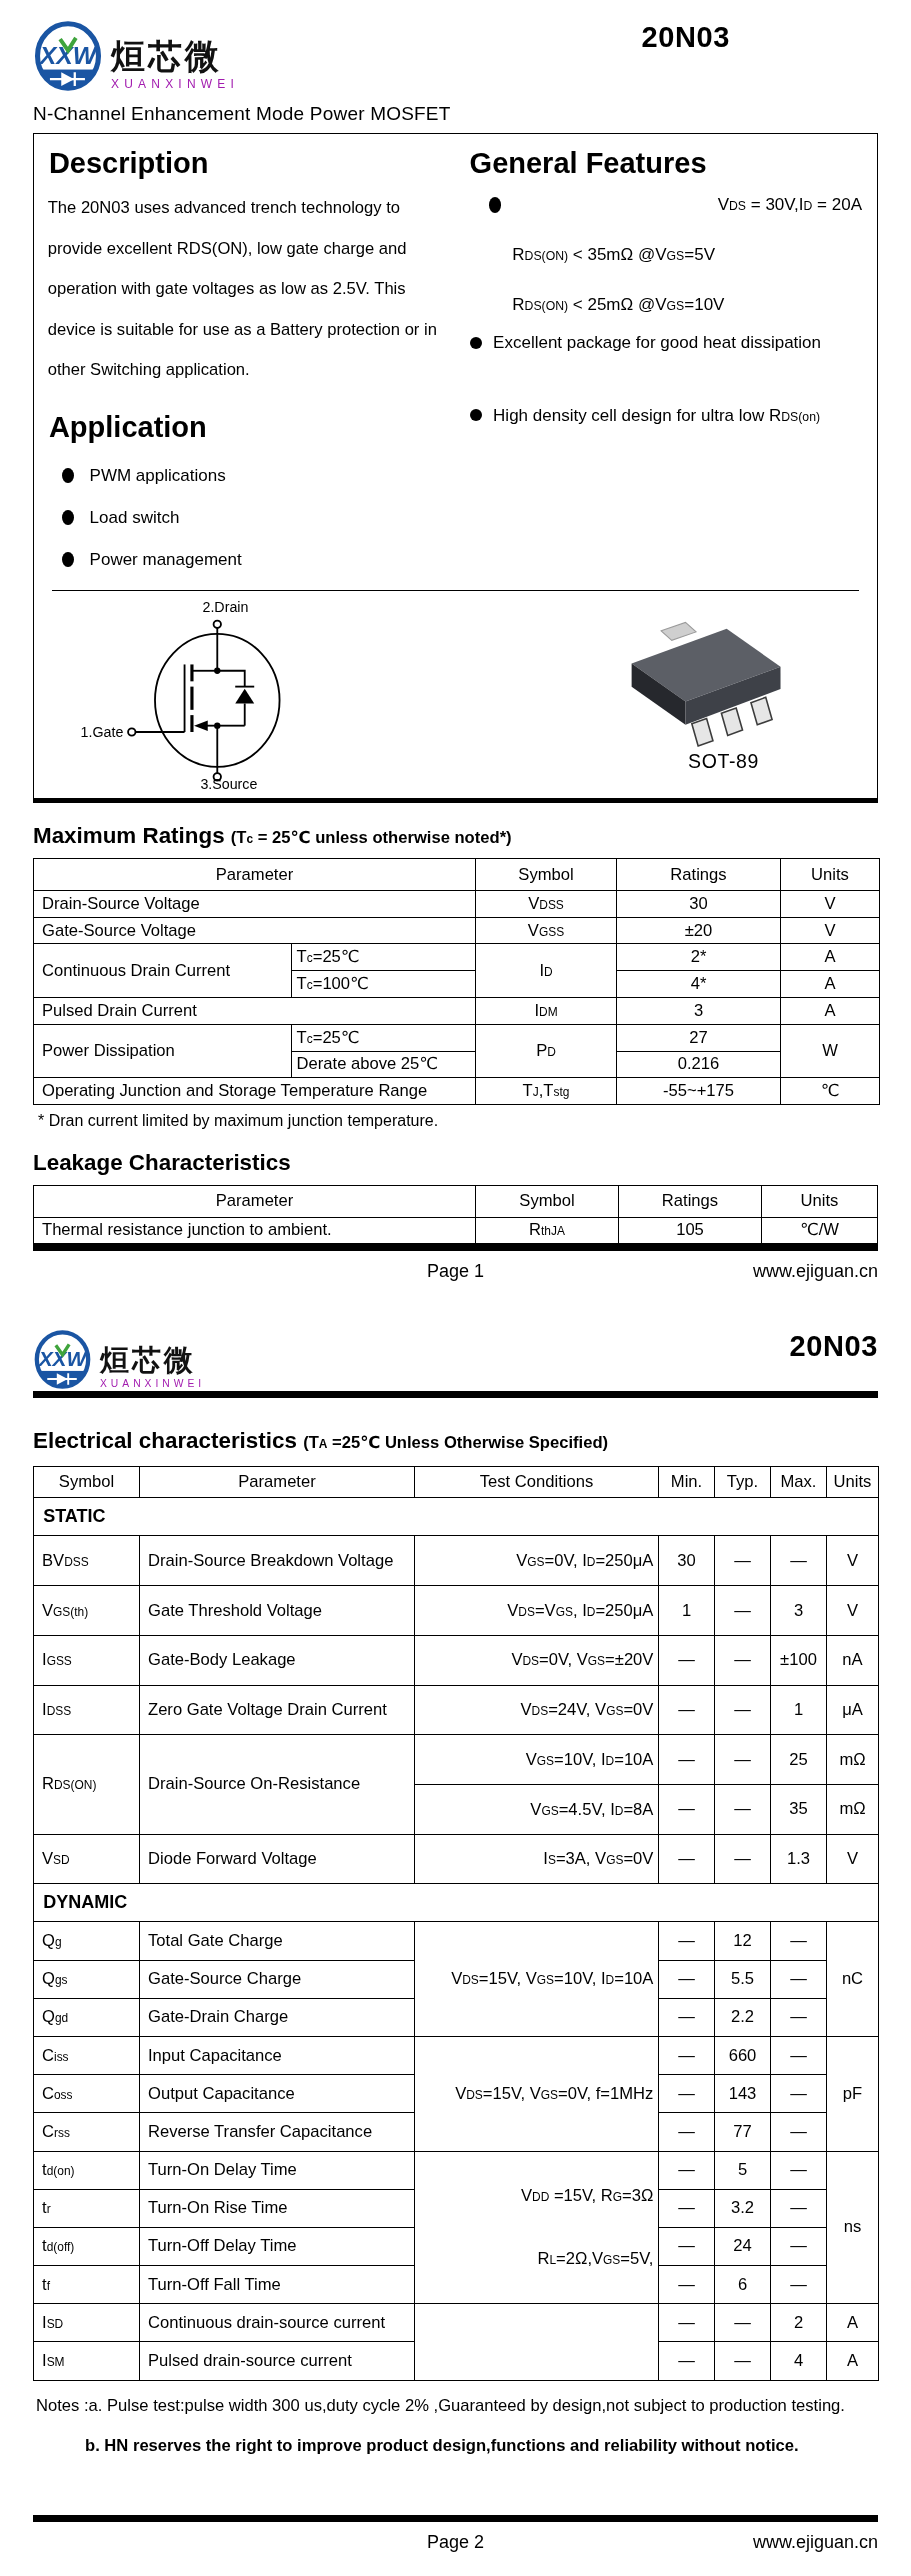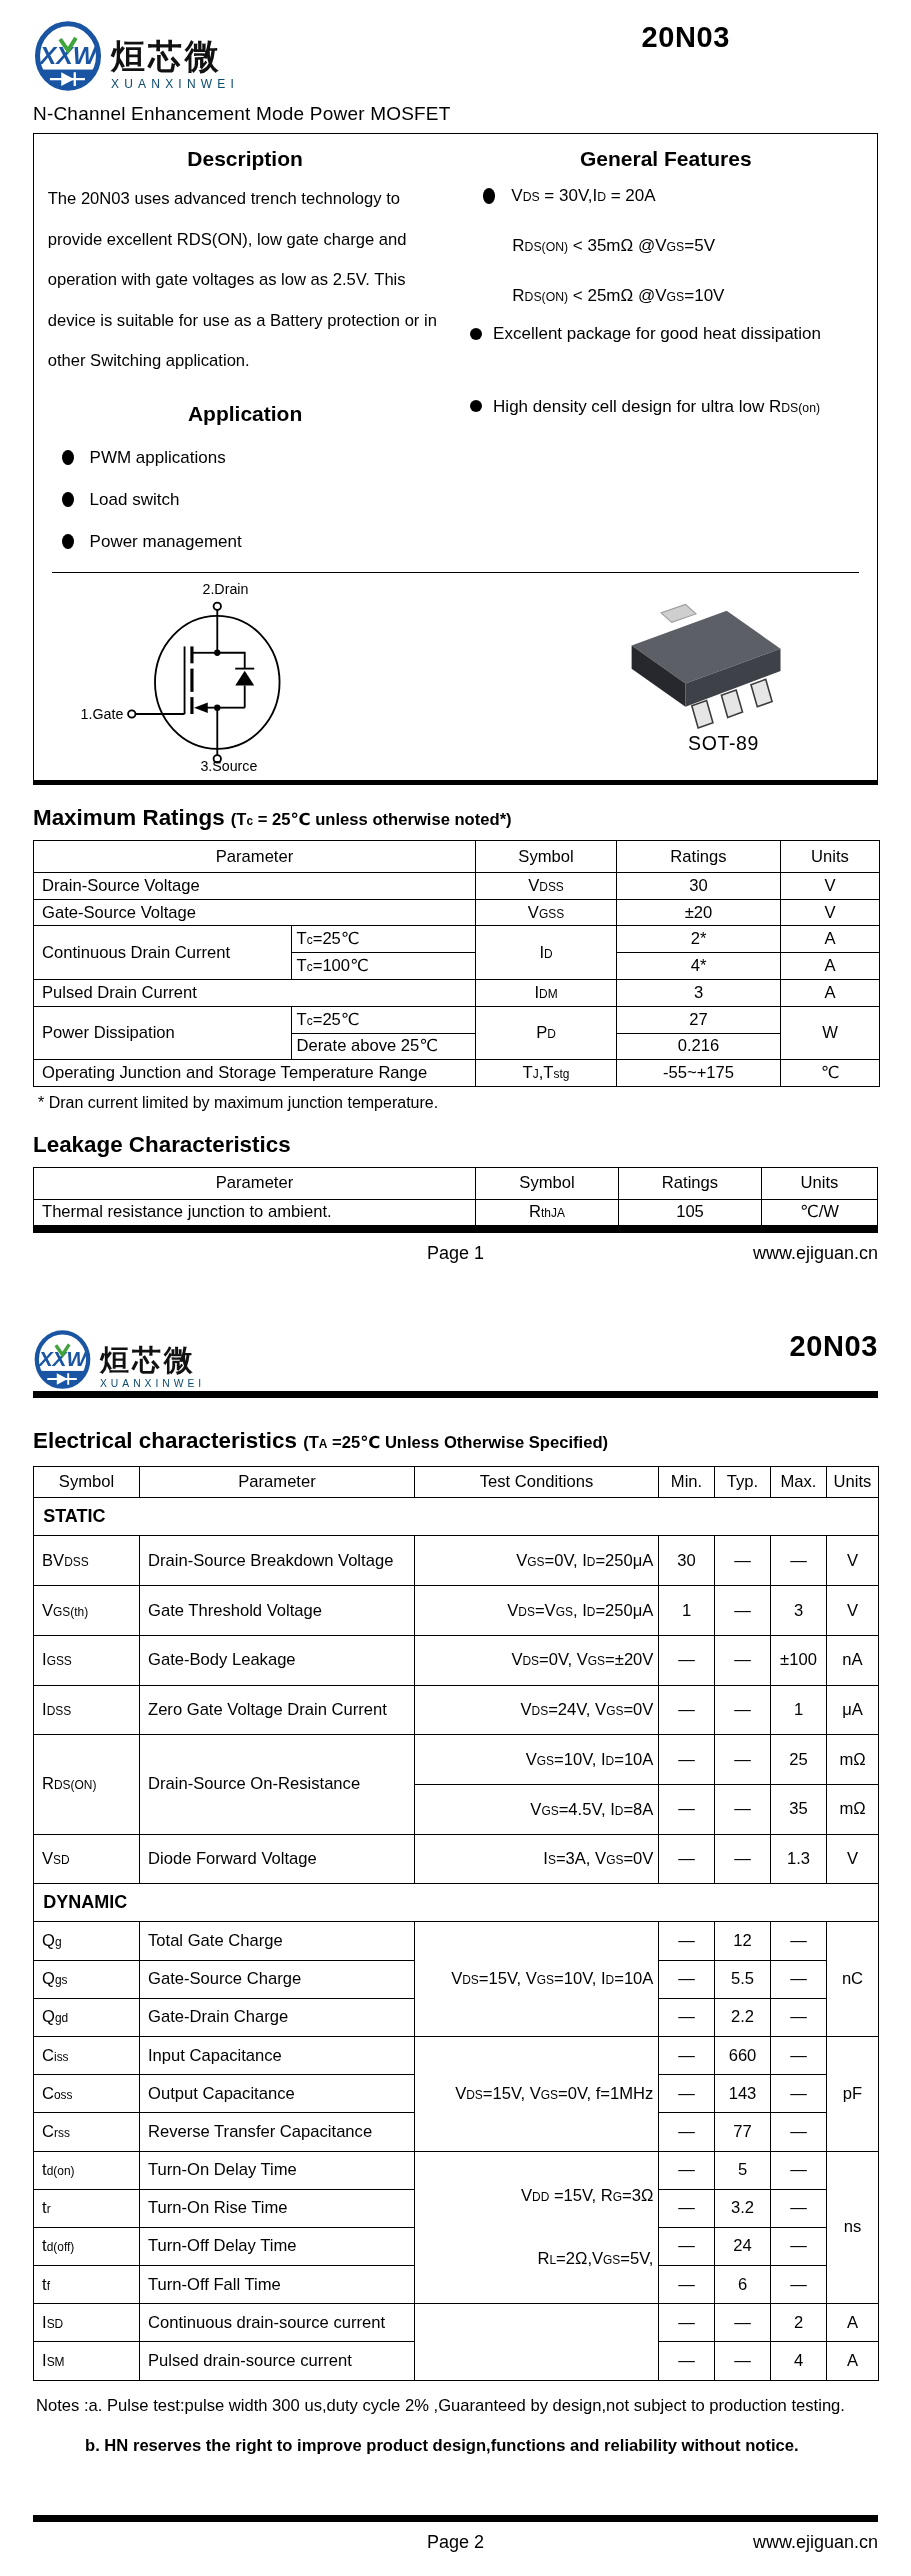--- a/index.html
+++ b/index.html
@@ -4,37 +4,37 @@
 <style>
   html,body{margin:0;padding:0;background:#fff;}
   body{width:911px;height:2576px;color:#000;font-family:"Liberation Sans","DejaVu Sans",sans-serif;overflow:hidden;}
   .page{display:flex;flex-direction:column;}
   .page1{height:1290px;}
   .page2{height:1286px;}
   .masthead{display:flex;justify-content:space-between;padding:20.7px 33px 2.3px 33px;}
   .p2 .masthead{padding-top:40px;}
   .logo{display:flex;align-items:flex-end;gap:8px;}
   .logo-cn{font-size:34px;font-weight:700;letter-spacing:2.9px;line-height:1;color:#111;}
-  .logo-en{font-size:12px;letter-spacing:5.2px;color:#0c4a6e;margin-top:3.4px;}
+  .logo-en{font-size:12px;letter-spacing:5.2px;color:#a21caf;margin-top:3.4px;}
   .p2 .logo-cn{font-size:29px;}
   .p2 .logo-en{font-size:10.3px;letter-spacing:4px;}
   .p2 .logo-mark{width:59px;height:59px;}
   .partno{font-size:29px;font-weight:700;letter-spacing:0.6px;}
   .p1 .partno{margin-right:148px;}
   .rule-thick{height:6.9px;background:#000;margin:0 33px;}
   .doc-title{font-size:19px;font-weight:400;margin:10.3px 33px 0 33px;letter-spacing:0.2px;}
   .intro-box{margin:8px 33px 0 33px;border:1.7px solid #000;border-bottom:5.7px solid #000;}
   .intro-cols{display:grid;grid-template-columns:1fr 1fr;column-gap:26px;padding:3.4px 15px 0 12.6px;}
-  .intro-cols h2{font-size:21px;font-weight:700;margin:9.2px 0 8px 2.3px;text-align:center;}
+  .intro-cols h2{font-size:29px;font-weight:700;margin:9.2px 0 8px 2.3px;}
   .desc-body{font-size:16.6px;line-height:2.45;margin:2.3px 0 0 1.1px;max-width:413px;}
   .app-head{margin-top:19.5px !important;}
   .b-item{display:flex;align-items:center;gap:16px;margin:22px 0 0 15px;font-size:17px;}
   .bullet{width:12px;height:15.5px;border-radius:50%/50%;background:#000;flex:0 0 auto;}
   .bullet.inline{display:inline-block;width:12px;height:12px;border-radius:50%;margin-right:11.5px;vertical-align:-0.6px;}
-  .feat-b1{margin:15px 0 0 16px;}
+  .feat-b1{margin:15px 0 0 22px;justify-content:space-between;}
   .feat-sub{font-size:17px;margin:30px 0 0 45px;}
   .jbullet{font-size:17px;line-height:2.15;text-align:justify;margin:10.3px 0 0 2.3px;max-width:373px;}
   .jbullet.first{margin-top:36px;}
   .thin-divider{border:none;border-top:1.7px solid #000;margin:20.7px 18.4px 0 18.4px;}
   .diagram-row{display:flex;align-items:center;padding:8px 23px 9.2px 3.4px;}
   .mosfet-fig{width:350px;height:190px;}
   .pkg-wrap{margin-left:auto;margin-right:16px;text-align:center;}
   .pkg-fig{width:229px;height:132px;}
   .pkg-caption{font-size:19.5px;margin-top:1.1px;letter-spacing:0.6px;}
   svg text{font-family:"Liberation Sans","DejaVu Sans",sans-serif;}

